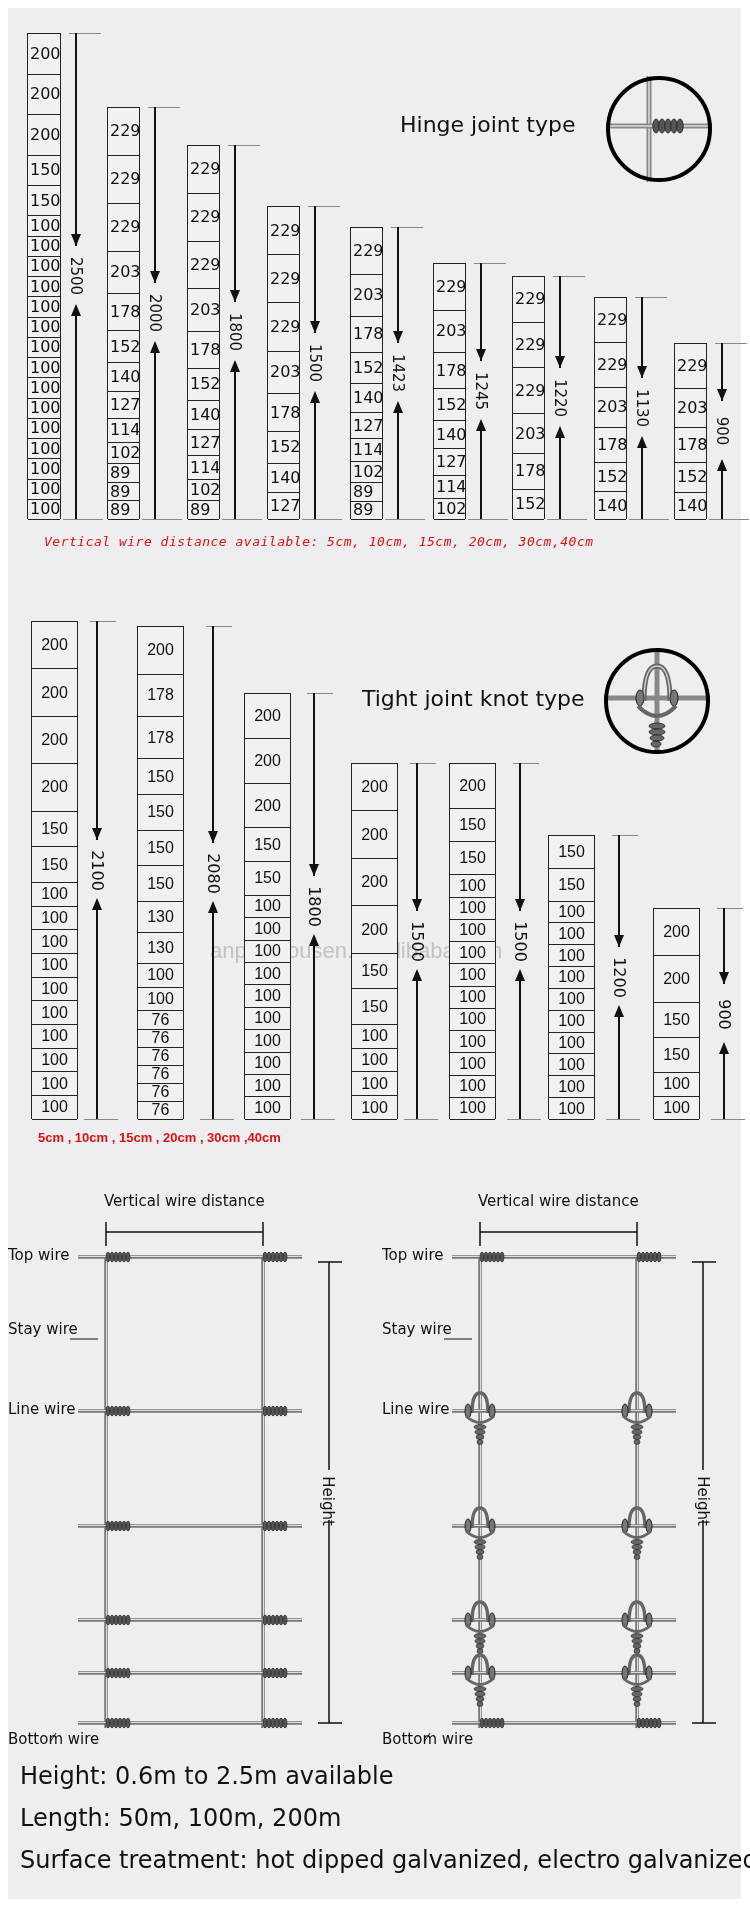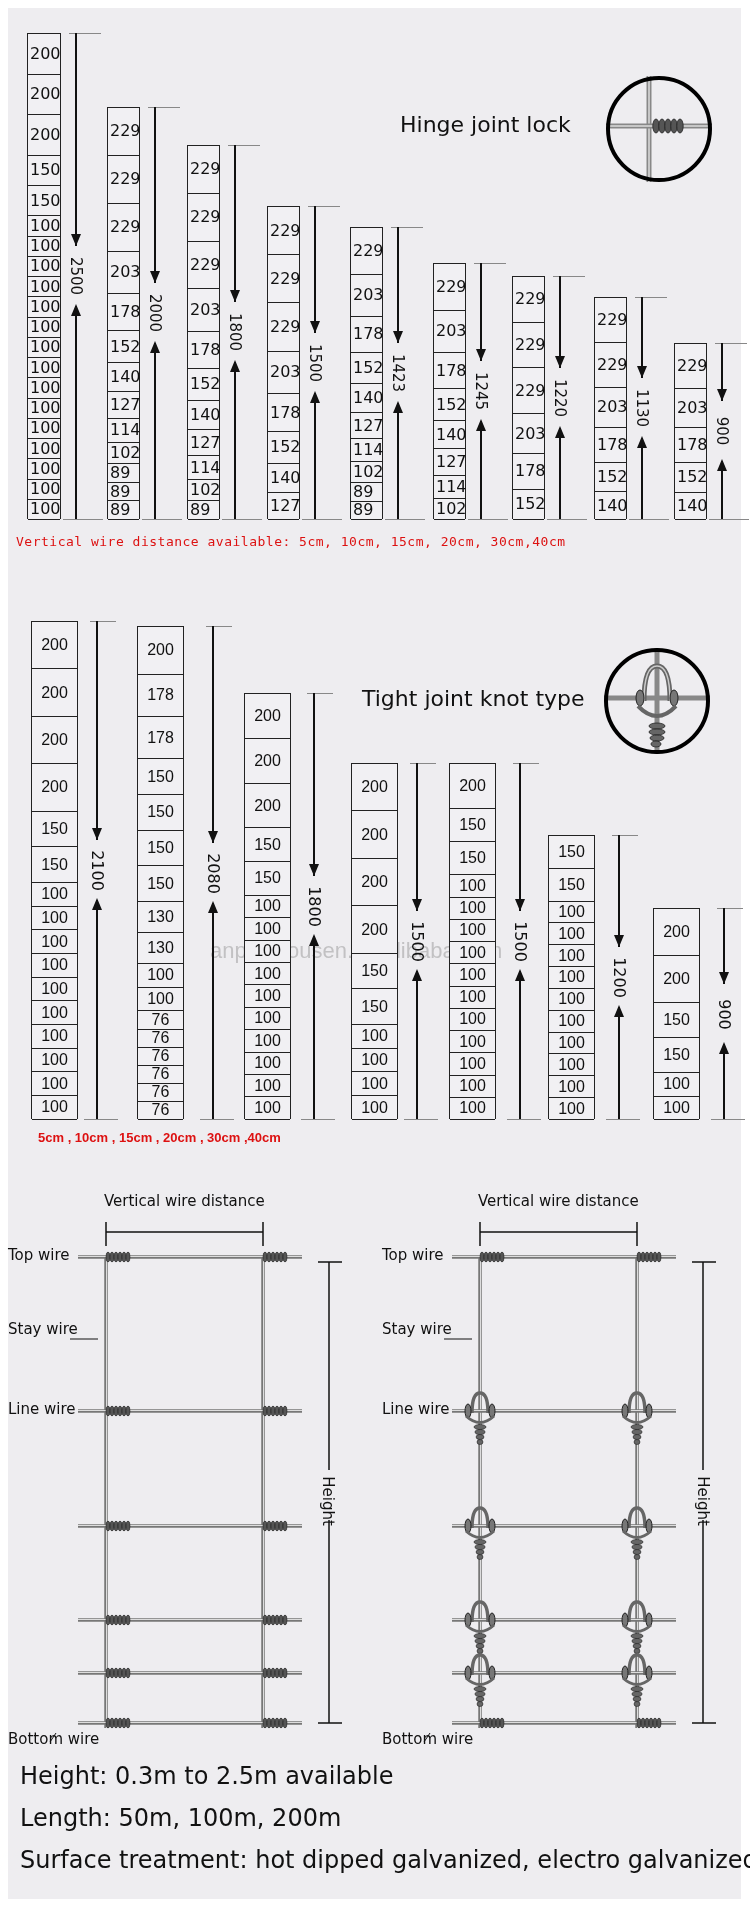--- a/index.html
+++ b/index.html
@@ -23,36 +23,36 @@
   .diag-label{position:absolute;font-family:"DejaVu Sans",sans-serif;font-size:15px;color:#111;white-space:nowrap;}
   .spec{position:absolute;left:20px;font-family:"DejaVu Sans",sans-serif;font-size:24px;color:#111;white-space:nowrap;}
   svg{position:absolute;overflow:visible;}
 </style>
 </head>
 <body>
 
 <div class="panel"></div>
 
 <div id="hinge"></div>
-<div class="type-title" style="left:400px;top:112px;">Hinge joint lock</div>
+<div class="type-title" style="left:400px;top:112px;">Hinge joint type</div>
 <svg style="left:604px;top:74px;" width="110" height="110" viewBox="0 0 110 110">
   <line x1="45" y1="2" x2="45" y2="108" stroke="#888" stroke-width="5"></line>
   <line x1="45" y1="2" x2="45" y2="108" stroke="#ddd" stroke-width="1.5"></line>
   <line x1="2" y1="52" x2="108" y2="52" stroke="#888" stroke-width="5"></line>
   <line x1="2" y1="52" x2="108" y2="52" stroke="#ddd" stroke-width="1.5"></line>
   <g fill="#555" stroke="#222" stroke-width="0.8">
     <ellipse cx="52" cy="52" rx="3.2" ry="7"></ellipse>
       <ellipse cx="58" cy="52" rx="3.2" ry="7"></ellipse>
       <ellipse cx="64" cy="52" rx="3.2" ry="7"></ellipse>
       <ellipse cx="70" cy="52" rx="3.2" ry="7"></ellipse>
       <ellipse cx="76" cy="52" rx="3.2" ry="7"></ellipse>
   </g>
   <circle cx="55" cy="55" r="51" fill="none" stroke="#000" stroke-width="4"></circle>
 </svg>
-<div class="note-red" style="left:16px;top:534px;">Vertical wire distance available: 5cm, 10cm, 15cm, 20cm, 30cm,40cm</div>
+<div class="note-red" style="left:44px;top:534px;font-style:italic;">Vertical wire distance available: 5cm, 10cm, 15cm, 20cm, 30cm,40cm</div>
 <div style="position:absolute;left:32px;top:488px;font-size:15px;">30</div>
 
 <div id="tight"></div>
 <div class="type-title" style="left:362px;top:686px;">Tight joint knot type</div>
 <svg style="left:602px;top:646px;" width="110" height="110" viewBox="0 0 110 110">
   <line x1="55" y1="2" x2="55" y2="108" stroke="#888" stroke-width="5"></line>
   <line x1="2" y1="52" x2="108" y2="52" stroke="#888" stroke-width="5"></line>
   <path d="M42 55 Q42 20 55 20 Q68 20 68 55" fill="none" stroke="#666" stroke-width="5"></path>
   <path d="M42 55 Q42 20 55 20 Q68 20 68 55" fill="none" stroke="#ccc" stroke-width="1.5"></path>
   <ellipse cx="38" cy="52" rx="4" ry="8" fill="#777" stroke="#222"></ellipse>
@@ -306,21 +306,21 @@
     <ellipse cx="655" cy="1723" rx="2" ry="5" fill="#555" stroke="#222" stroke-width="0.6"></ellipse>
     <ellipse cx="659" cy="1723" rx="2" ry="5" fill="#555" stroke="#222" stroke-width="0.6"></ellipse>
     <line x1="703" y1="1262" x2="703" y2="1470" stroke="#111" stroke-width="1.5"></line>
     <line x1="703" y1="1520" x2="703" y2="1723" stroke="#111" stroke-width="1.5"></line>
     <line x1="692" y1="1262" x2="716" y2="1262" stroke="#111" stroke-width="1.5"></line>
     <line x1="692" y1="1723" x2="716" y2="1723" stroke="#111" stroke-width="1.5"></line>
     <line x1="444" y1="1339" x2="472" y2="1339" stroke="#111" stroke-width="1"></line>
     <line x1="424" y1="1742" x2="430" y2="1733" stroke="#111" stroke-width="1"></line>
   </svg>
 
-<div class="spec" style="top:1762px;">Height: 0.3m to 2.5m available</div>
+<div class="spec" style="top:1762px;">Height: 0.6m to 2.5m available</div>
 <div class="spec" style="top:1804px;">Length: 50m, 100m, 200m</div>
 <div class="spec" style="top:1846px;">Surface treatment: hot dipped galvanized, electro galvanized</div>
 
 <div class="col h" style="left: 27px; top: 33px; width: 34px; height: 486px;">
     <div class="cell" style="height: 40.5px;">200</div>
     <div class="cell" style="height: 40.5px;">200</div>
     <div class="cell" style="height: 40.5px;">200</div>
     <div class="cell" style="height: 30.375px;">150</div>
     <div class="cell" style="height: 30.375px;">150</div>
     <div class="cell" style="height: 20.25px;">100</div>

